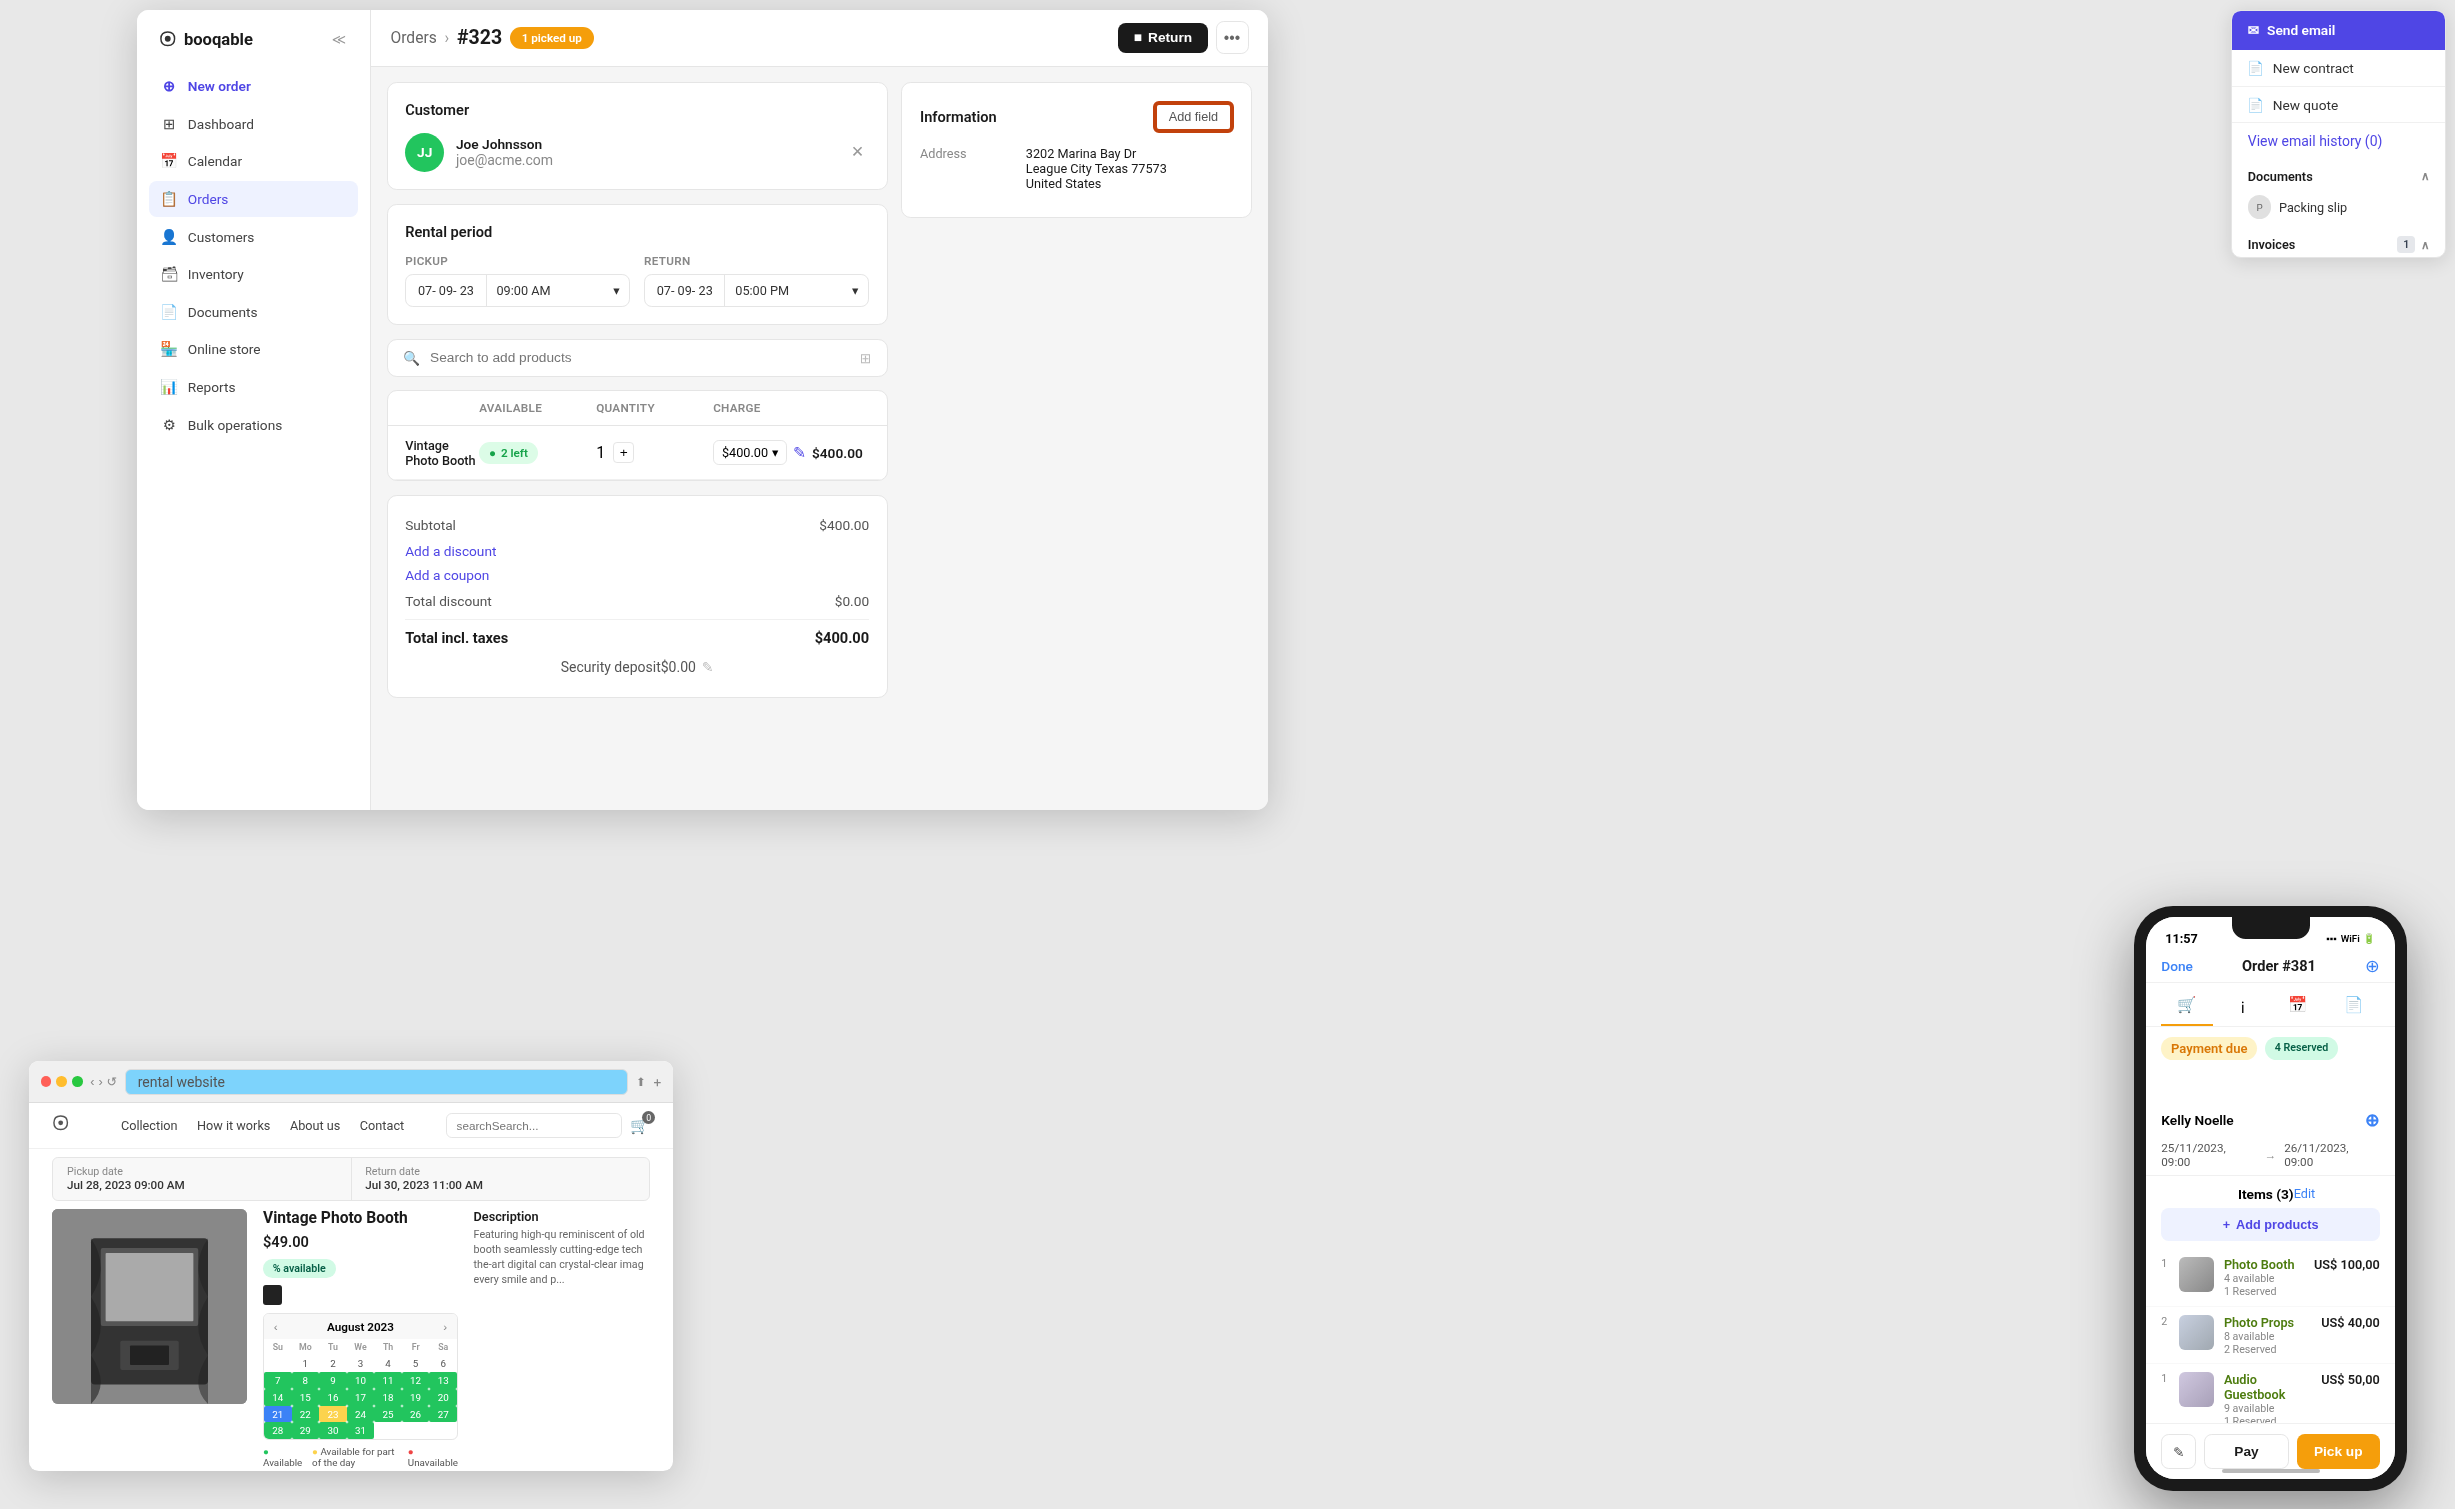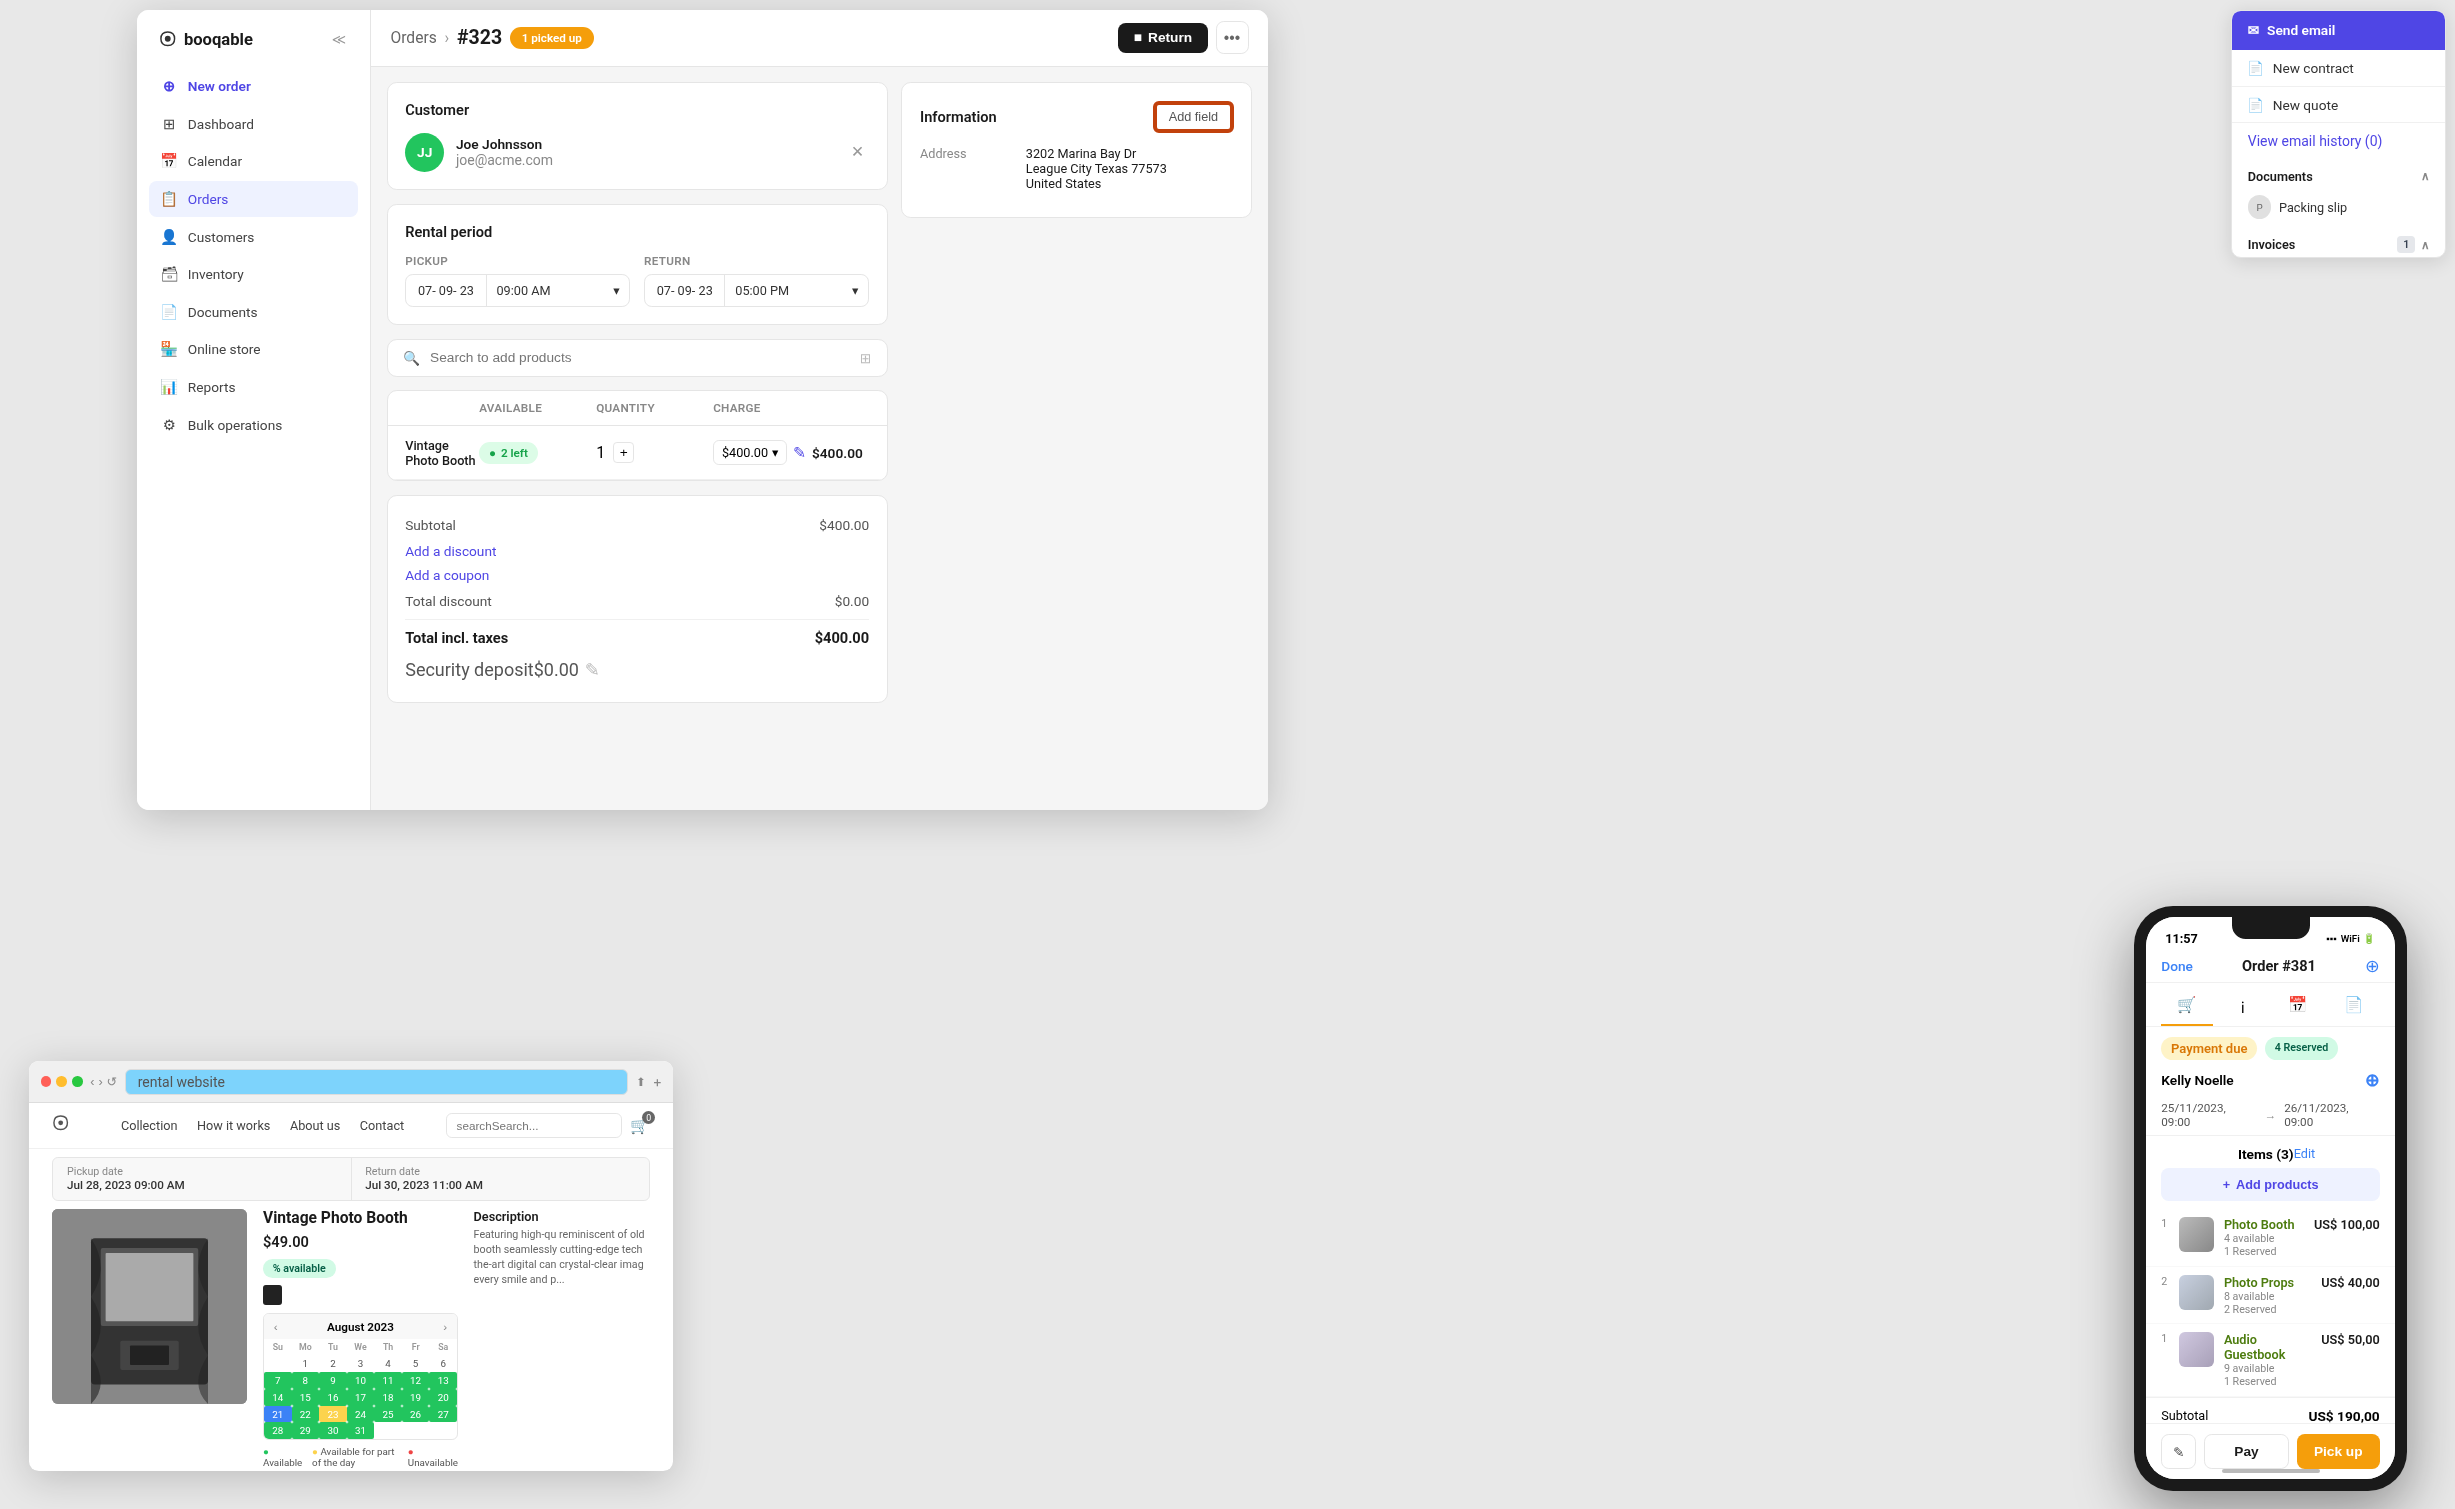--- a/index.html
+++ b/index.html
@@ -428,24 +428,24 @@
 
     .link-action {
       color: #4F46E5;
       font-size: 13.7px;
       cursor: pointer;
       padding: 3.9px 0;
     }
 
     .security-row {
       display: flex;
-      justify-content: flex-start;
+      justify-content: center;
       align-items: center;
       padding: 5.9px 0;
-      font-size: 18px;
+      font-size: 14px;
       color: #555;
     }
 
     .security-edit { color: #bbb; cursor: pointer; }
 
     
     .dropdown-panel {
       position: absolute;
       top: 9.8px;
       right: 9.8px;
@@ -782,21 +782,21 @@
 
     .phone-status-badges {
       display: flex;
       gap: 7.8px;
       padding: 9.8px 15.6px;
     }
 
     .phone-badge-orange { background: #FEF3C7; color: #D97706; padding: 3.9px 9.8px; border-radius: 11.7px; font-size: 13px; font-weight: 600; }
     .phone-badge-green { background: #D1FAE5; color: #065F46; padding: 3.9px 9.8px; border-radius: 11.7px; font-size: 10.7px; font-weight: 600; }
 
-    .phone-customer-name { font-size: 13.7px; font-weight: 600; padding: 0 15.6px 5.9px; display: flex; justify-content: space-between; align-items: center; }
+    .phone-customer-name { font-size: 13.7px; font-weight: 600; padding: 0 15.6px 5.9px; display: flex; justify-content: space-between; align-items: center; margin-top: 40px; }
 
     .phone-dates {
       padding: 5.9px 15.6px;
       display: flex;
       align-items: center;
       gap: 7.8px;
       font-size: 11.7px;
       color: #555;
       border-bottom: 1px solid #f0f0f0;
     }

